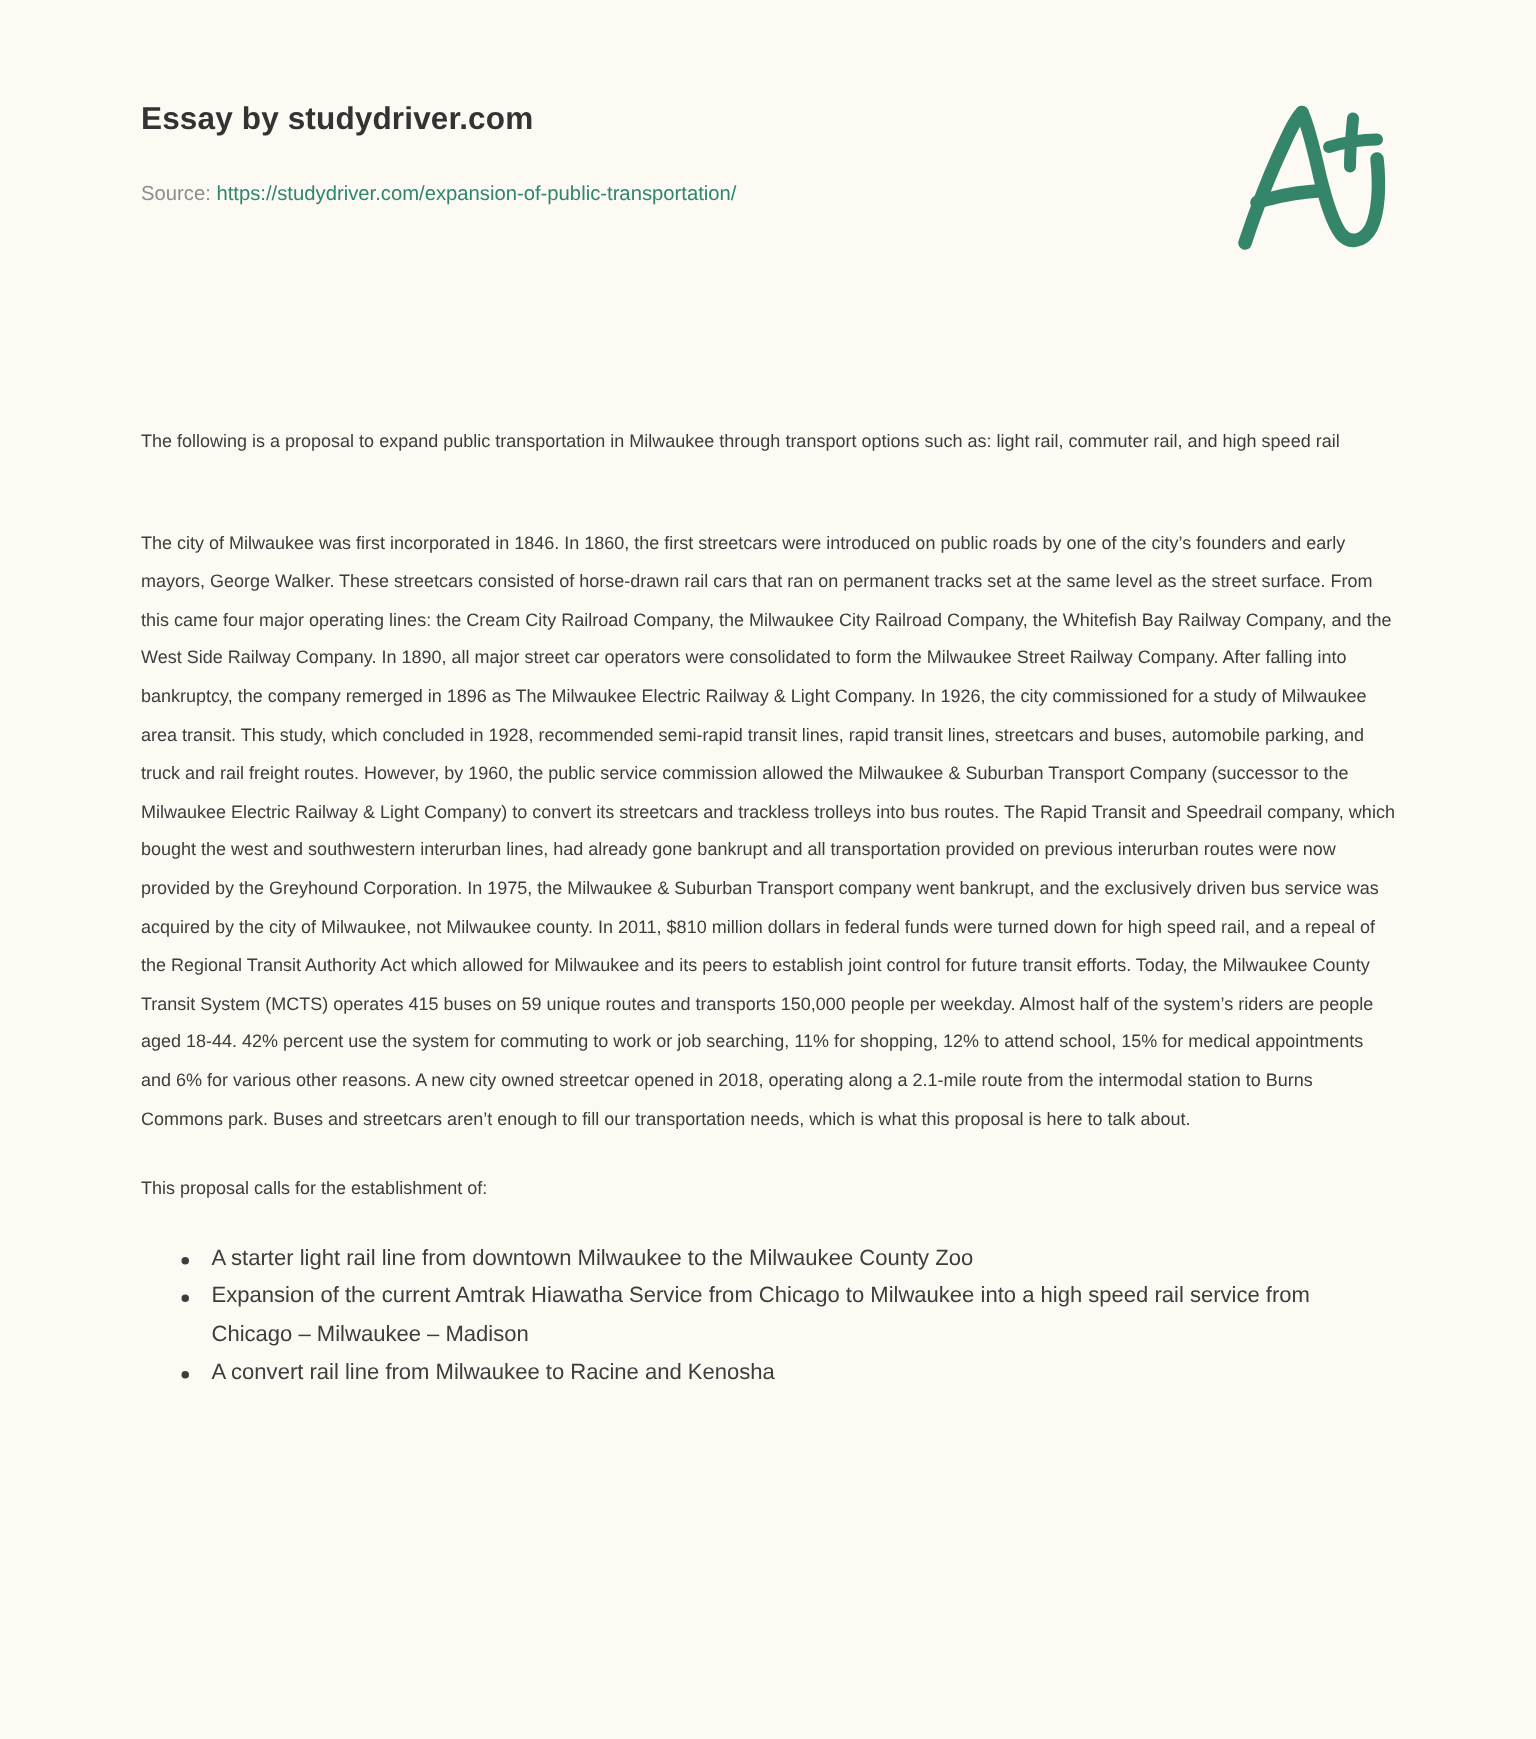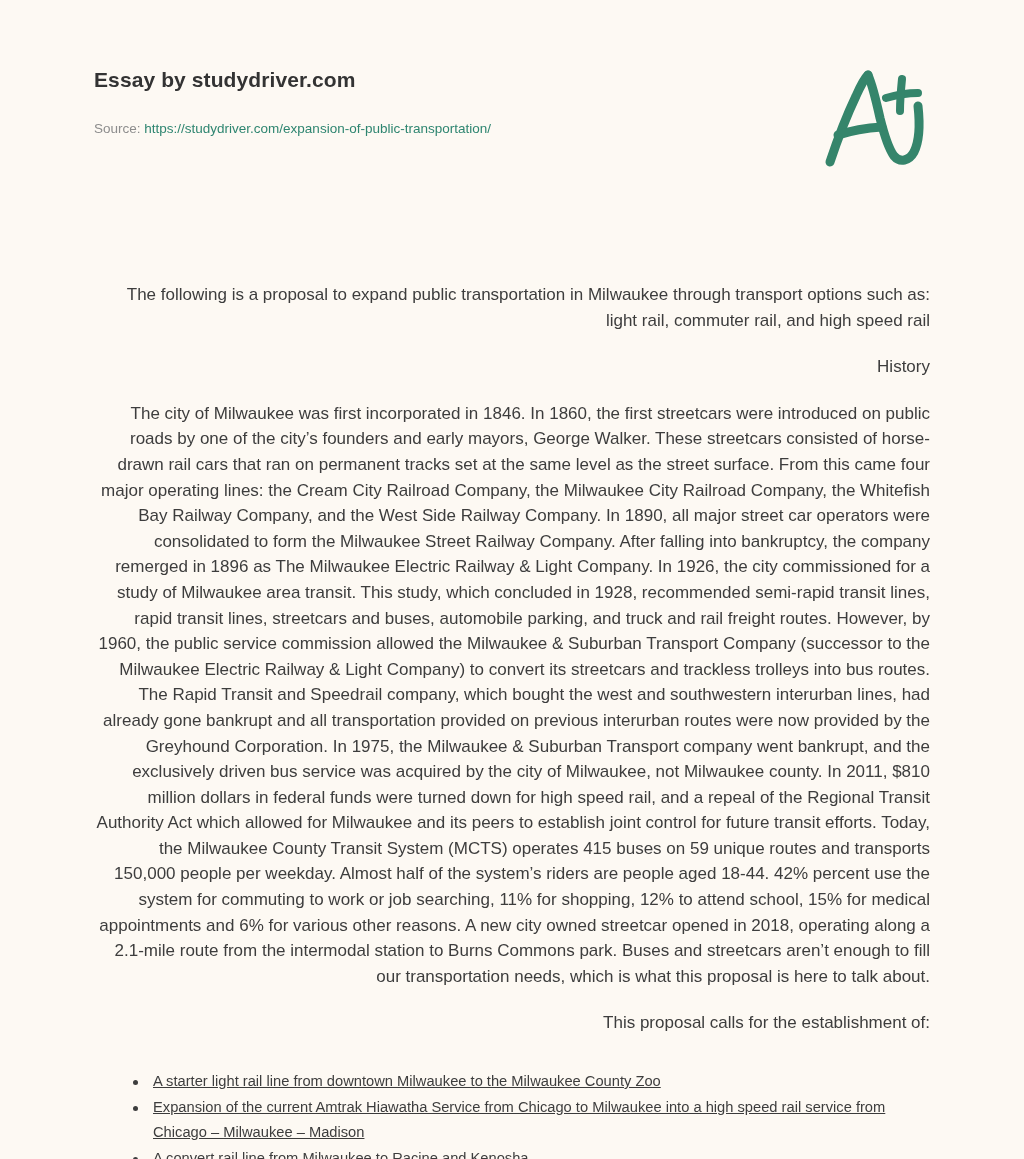--- a/index.html
+++ b/index.html
@@ -87,34 +87,33 @@
     margin: 0 0 0 0;
     font-size: 31px;
     line-height: 1.2;
     font-weight: bold;
     color: #1f1f1f;
     letter-spacing: -0.2px;
   }
 
   p.para {
     margin: 0;
-    font-size: 17px;
+    font-size: 12px;
     line-height: 25.6px;
     color: #3d3d3d;
-    text-align: right;
+    text-align: left;
   }
 
   .sp-after-title { height: 42px; }
   .sp-para        { height: 21px; }
 
   ul.proposal-list {
-    margin: 12px;
+    margin: 0;
     padding: 0 0 0 47px;
     list-style: none;
-    text-decoration: underline;
   }
   ul.proposal-list li {
     position: relative;
     font-size: 14.7px;
     line-height: 25.6px;
     color: #3d3d3d;
     padding-left: 0;
     margin: 0;
   }
   ul.proposal-list li::before {
@@ -161,21 +160,20 @@
 
   <div class="article">
 
 
     <div class="sp-after-title"></div>
 
     <p class="para">The following is a proposal to expand public transportation in Milwaukee through transport options such as: light rail, commuter rail, and high speed rail</p>
 
     <div class="sp-para"></div>
 
-    <p class="para">History</p>
 
     <div class="sp-para"></div>
 
     <p class="para">The city of Milwaukee was first incorporated in 1846. In 1860, the first streetcars were introduced on public roads by one of the city’s founders and early mayors, George Walker. These streetcars consisted of horse-drawn rail cars that ran on permanent tracks set at the same level as the street surface. From this came four major operating lines: the Cream City Railroad Company, the Milwaukee City Railroad Company, the Whitefish Bay Railway Company, and the West Side Railway Company. In 1890, all major street car operators were consolidated to form the Milwaukee Street Railway Company. After falling into bankruptcy, the company remerged in 1896 as The Milwaukee Electric Railway &amp; Light Company. In 1926, the city commissioned for a study of Milwaukee area transit. This study, which concluded in 1928, recommended semi-rapid transit lines, rapid transit lines, streetcars and buses, automobile parking, and truck and rail freight routes. However, by 1960, the public service commission allowed the Milwaukee &amp; Suburban Transport Company (successor to the Milwaukee Electric Railway &amp; Light Company) to convert its streetcars and trackless trolleys into bus routes. The Rapid Transit and Speedrail company, which bought the west and southwestern interurban lines, had already gone bankrupt and all transportation provided on previous interurban routes were now provided by the Greyhound Corporation. In 1975, the Milwaukee &amp; Suburban Transport company went bankrupt, and the exclusively driven bus service was acquired by the city of Milwaukee, not Milwaukee county. In 2011, $810 million dollars in federal funds were turned down for high speed rail, and a repeal of the Regional Transit Authority Act which allowed for Milwaukee and its peers to establish joint control for future transit efforts. Today, the Milwaukee County Transit System (MCTS) operates 415 buses on 59 unique routes and transports 150,000 people per weekday. Almost half of the system’s riders are people aged 18-44. 42% percent use the system for commuting to work or job searching, 11% for shopping, 12% to attend school, 15% for medical appointments and 6% for various other reasons. A new city owned streetcar opened in 2018, operating along a 2.1-mile route from the intermodal station to Burns Commons park. Buses and streetcars aren’t enough to fill our transportation needs, which is what this proposal is here to talk about.</p>
 
     <div class="sp-para"></div>
 
     <p class="para">This proposal calls for the establishment of:</p>
 
     <div class="sp-para"></div>

